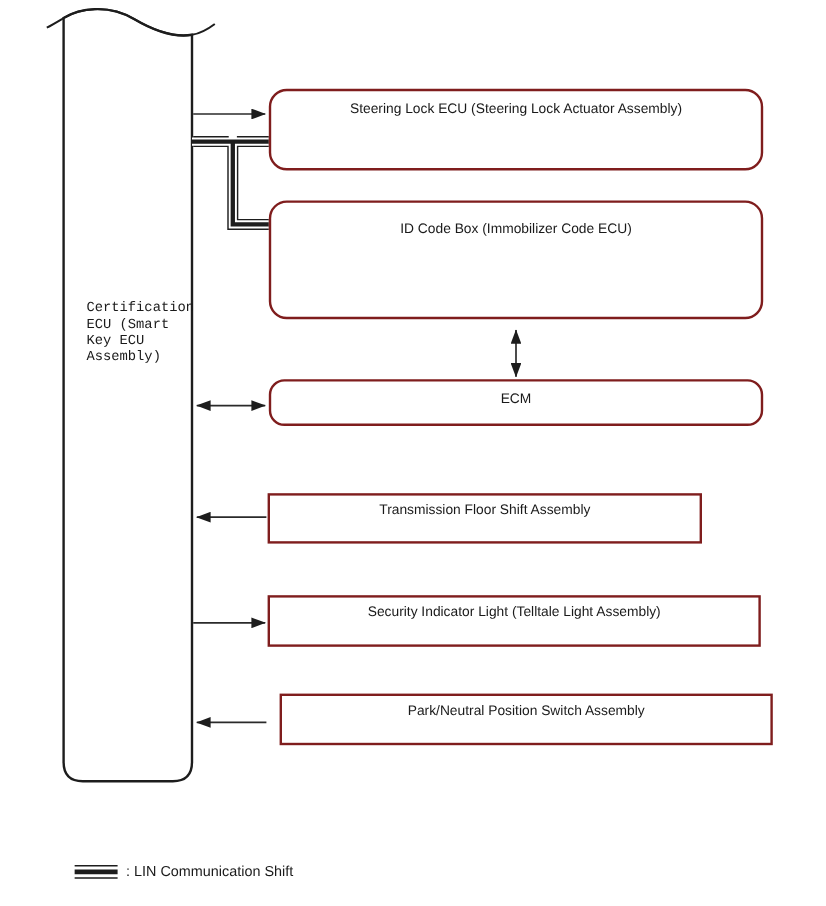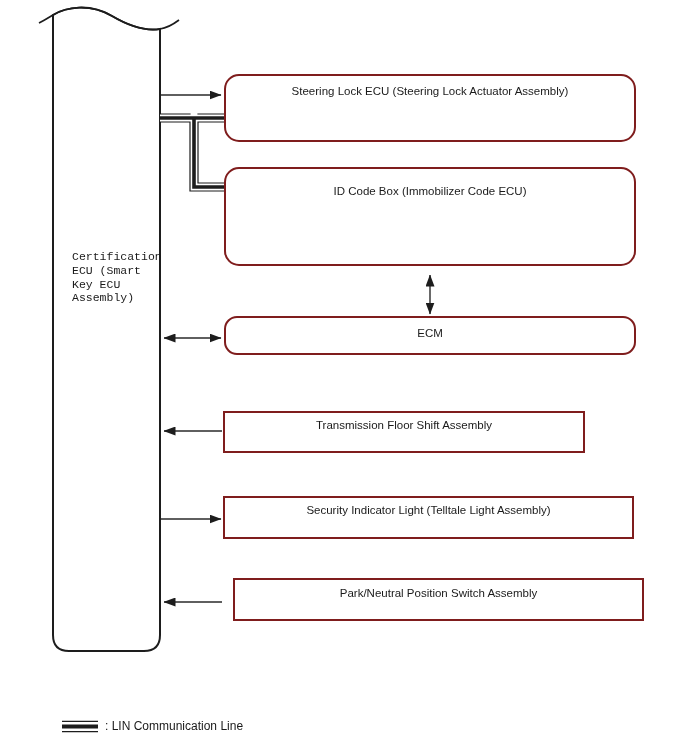--- a/index.html
+++ b/index.html
@@ -98,16 +98,16 @@
   <div class="node node-park">
     <span>Park/Neutral Position Switch Assembly</span>
   </div>
 
   <div class="legend">
     <svg width="37" height="13" viewBox="0 0 37 13">
       <line x1="0" y1="1.4" x2="36" y2="1.4" stroke="#1d1d1d" stroke-width="1.3"></line>
       <line x1="0" y1="6.5" x2="36" y2="6.5" stroke="#1d1d1d" stroke-width="4"></line>
       <line x1="0" y1="11.6" x2="36" y2="11.6" stroke="#1d1d1d" stroke-width="1.3"></line>
     </svg>
-    <span class="legend-text">: LIN Communication Line</span>
+    <span class="legend-text">: LIN Communication Shift</span>
   </div>
 
 </div>
 
 </body></html>

